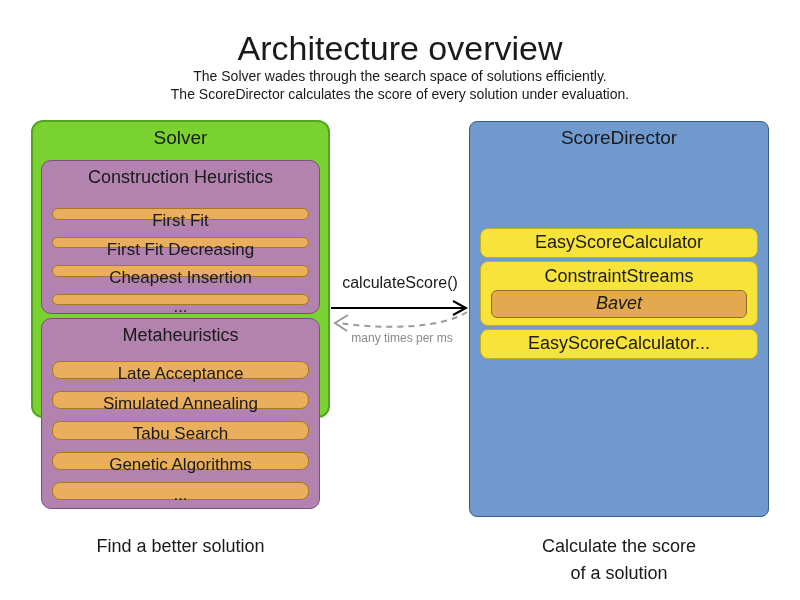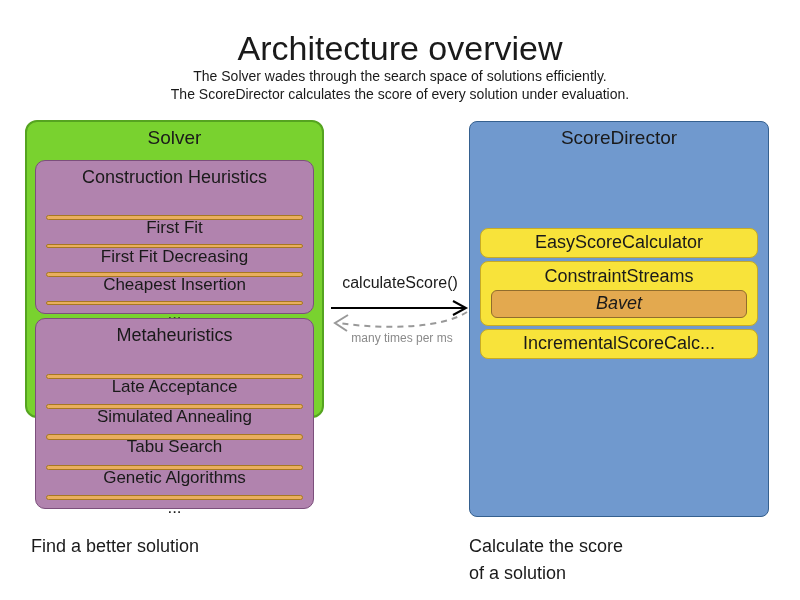--- a/index.html
+++ b/index.html
@@ -27,42 +27,42 @@
     left: 0; width: 100%;
     text-align: center;
     font-size: 14px;
   }
   .subtitle.s1 { top: 68px; }
   .subtitle.s2 { top: 86px; }
 
   
   .solver-box {
     position: absolute;
-    left: 25px; top: 120px;
+    left: 31px; top: 120px;
     width: 299px; height: 298px;
     box-sizing: border-box;
     background: var(--solver-fill, #79d22f);
     border: 2px solid var(--solver-border, #55a420);
     border-radius: 12px;
   }
   .box-label {
     text-align: center;
     font-size: 19px;
     padding-top: 5px;
   }
   .group {
     position: absolute;
     left: 8px; right: 8px;
     box-sizing: border-box;
     background: var(--group-fill, #b183ae);
     border: 1.5px solid var(--group-border, #7c4f7c);
     border-radius: 10px;
     display: flex;
     flex-direction: column;
-    gap: 11px;
+    gap: 17px;
     padding: 3px 10px 8px 10px;
   }
   .group.construction { top: 38px; height: 154px; }
   .group.metaheuristics { top: 196px; height: 191px; gap: 12px; }
   .group-label {
     text-align: center;
     font-size: 18px;
     line-height: 27px;
     flex: 0 1 auto;
   }
@@ -70,21 +70,20 @@
     box-sizing: border-box;
     background: var(--algorithm-fill, #e9ae5e);
     border: 1.5px solid var(--algorithm-border, #a87820);
     border-radius: 8px;
     text-align: center;
     font-size: 17px;
     line-height: 23px;
     height: 26px;
     min-height: 0;
     flex: 0 1 26px;
-    margin-top: 13px;
   }
 
   
   .sd-box {
     position: absolute;
     left: 469px; top: 121px;
     width: 300px; height: 396px;
     box-sizing: border-box;
     background: var(--scoredirector-fill, #7099ce);
     border: 1.5px solid var(--scoredirector-border, #35608f);
@@ -137,21 +136,21 @@
   .arrows text.freq-label {
     font-family: "Liberation Sans", sans-serif;
     font-size: 12px;
     fill: var(--muted-text, #8a8a8a);
   }
 
   
   .caption {
     position: absolute;
     top: 533px;
-    text-align: left;
+    text-align: center;
     font-size: 18px;
     line-height: 27px;
   }
   .caption.left { left: 31px; width: 299px; }
   .caption.right { left: 469px; width: 300px; }
 </style>
 </head>
 <body>
 
 <div class="canvas">
@@ -197,21 +196,21 @@
     <div class="box-label">ScoreDirector</div>
 
     <div class="calc-stack">
       <div class="calc">EasyScoreCalculator</div>
 
       <div class="calc cs">
         <div class="calc-inner-label">ConstraintStreams</div>
         <div class="bavet">Bavet</div>
       </div>
 
-      <div class="calc">IncrementalScoreCalc...</div>
+      <div class="calc">EasyScoreCalculator...</div>
     </div>
   </div>
 
   <div class="caption left">Find a better solution</div>
   <div class="caption right">
     <div>Calculate the score</div>
     <div>of a solution</div>
   </div>
 
 </div>

